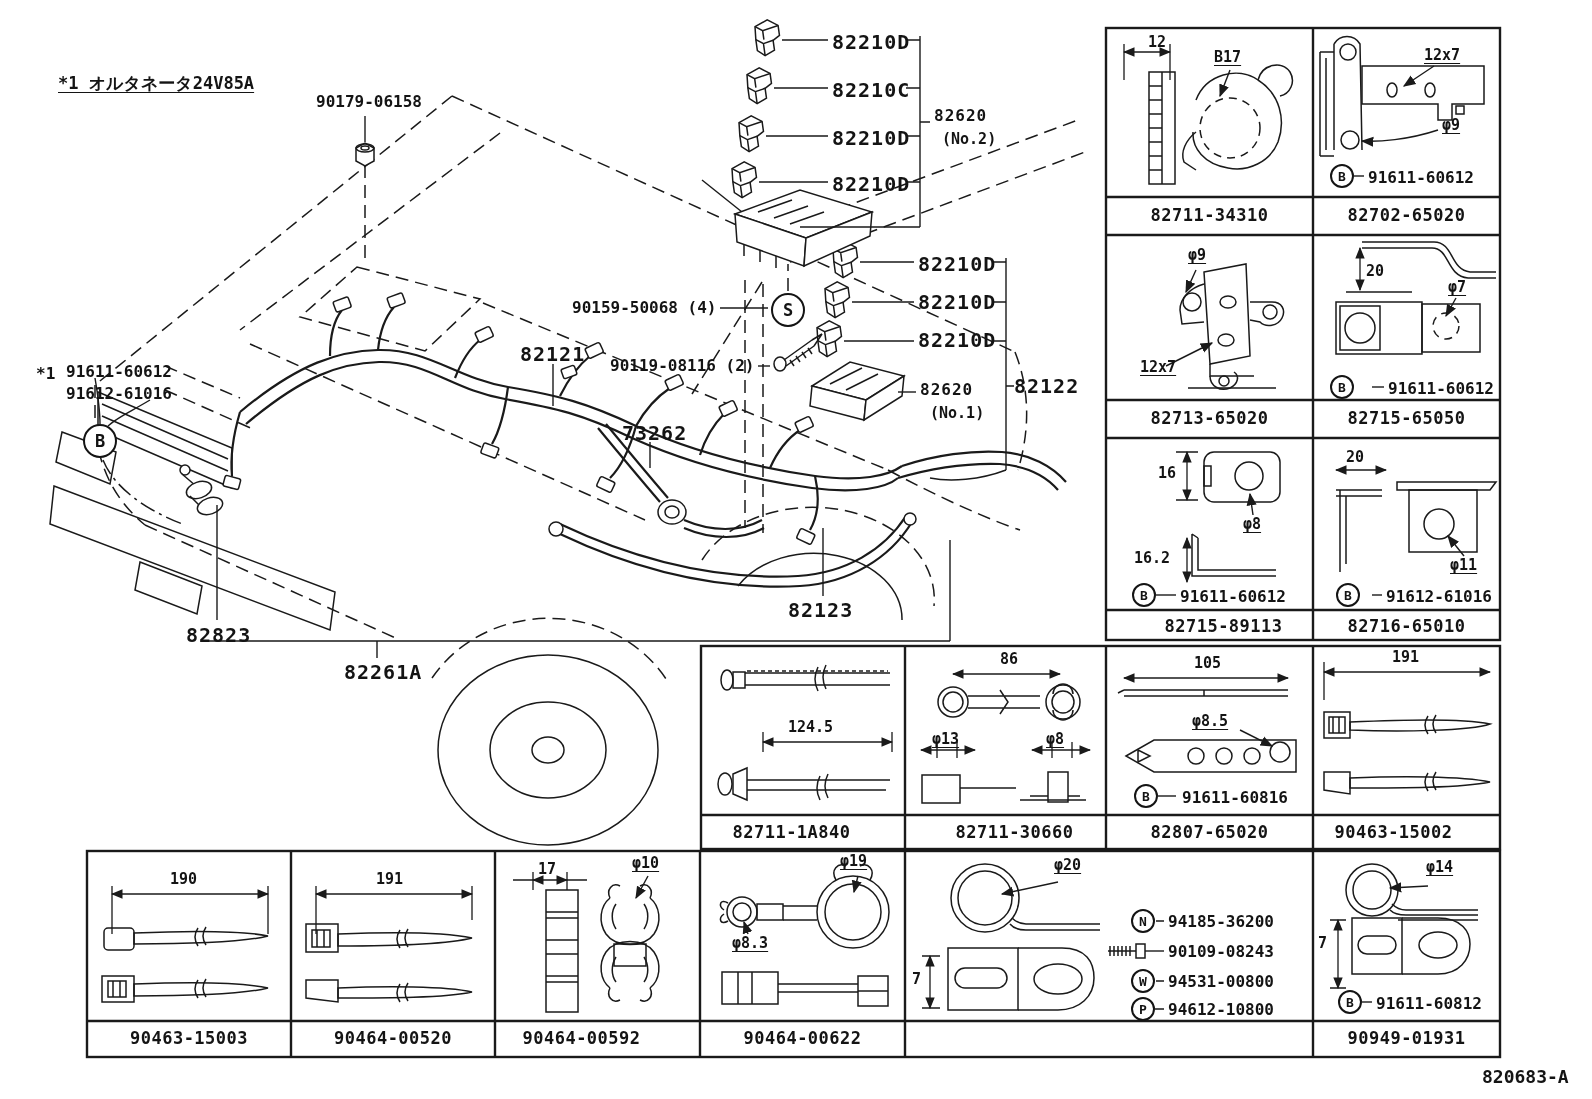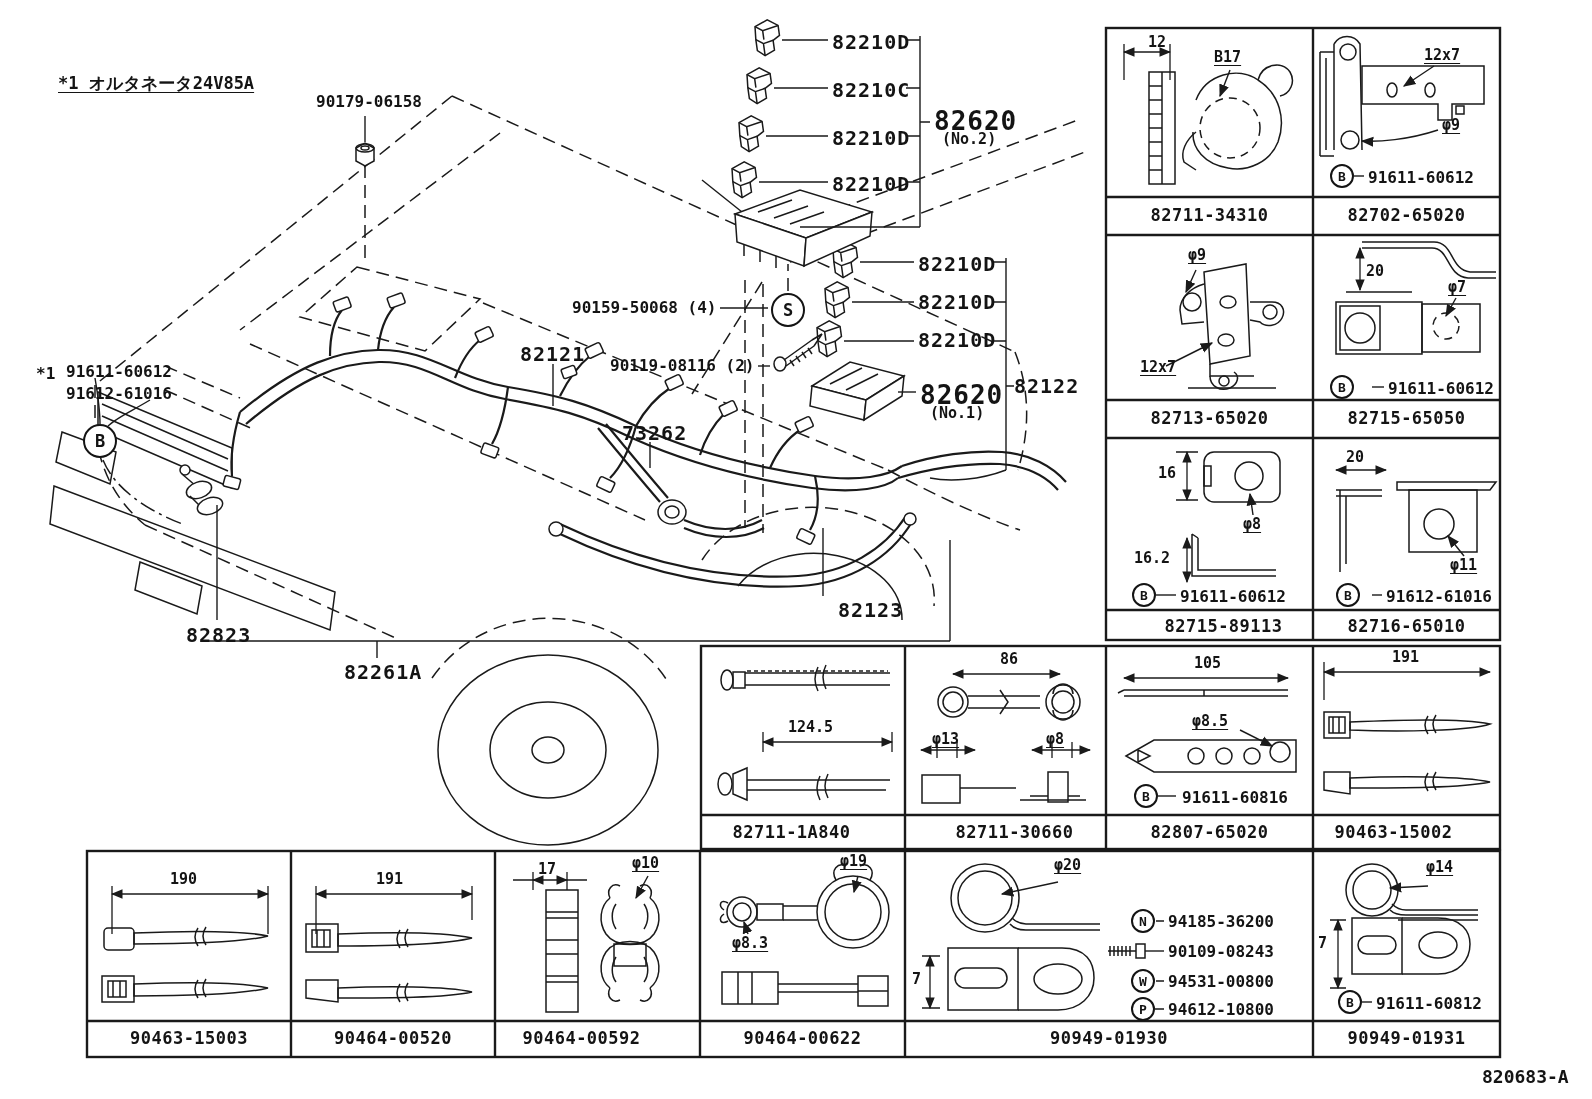--- a/index.html
+++ b/index.html
@@ -10,21 +10,21 @@
   .pd{fill:none;stroke:#1a1a1a;stroke-width:1.5;stroke-dasharray:16 5 3 5}
   .ln{fill:none;stroke:#1a1a1a;stroke-width:1.5}
   .hl{fill:none;stroke:#1a1a1a;stroke-width:2.2}
   .gl{fill:none;stroke:#1a1a1a;stroke-width:2.4}
   .ld{fill:none;stroke:#1a1a1a;stroke-width:1.4}
   .dm{fill:none;stroke:#1a1a1a;stroke-width:1.3}
   .wf{fill:#fff;stroke:#1a1a1a;stroke-width:1.5}
   .wf2{fill:#fff;stroke:#1a1a1a;stroke-width:2.4}
   .dc{fill:none;stroke:#1a1a1a;stroke-width:1.5;stroke-dasharray:8 6}
   .t{position:absolute;font-weight:700;color:#141414;white-space:nowrap;}.s15{font-size:15px}.s16{font-size:16px}.s17{font-size:17px}
-  .s18{font-size:18px}.s20{font-size:20px;letter-spacing:1px}.s22{font-size:26px;letter-spacing:1px}
+  .s18{font-size:18px}.s20{font-size:20px;letter-spacing:1px}.s22{font-size:16px;letter-spacing:1px}
   .u{text-decoration:underline;text-underline-offset:3px;}
   .band{position:absolute;text-align:center;font-weight:700;font-size:17px;color:#141414;letter-spacing:0.5px}
   .circ{position:absolute;border:2px solid #141414;border-radius:50%;display:flex;align-items:center;
         justify-content:center;font-weight:700;color:#141414;background:#fff;box-sizing:border-box}
   .c34{width:34px;height:34px;font-size:17px}
   .c24{width:24px;height:24px;font-size:13px}
 </style>
 </head>
 <body>
 
@@ -426,21 +426,21 @@
 <span class="t s22" style="left:920px;top:380px">82620</span>
 <span class="t s15" style="left:930px;top:404px">(No.1)</span>
 <span class="t s20" style="left:1014px;top:374px">82122</span>
 <span class="t s20" style="left:622px;top:421px">73262</span>
 <span class="t s16" style="left:36px;top:364px">*1</span>
 <span class="t s16" style="left:66px;top:362px">91611-60612</span>
 <span class="t s16" style="left:66px;top:384px">91612-61016</span>
 <span class="circ c34" style="left:83px;top:424px">B</span>
 <span class="t s20" style="left:186px;top:623px">82823</span>
 <span class="t s20" style="left:344px;top:660px">82261A</span>
-<span class="t s20" style="left:838px;top:598px">82123</span>
+<span class="t s20" style="left:788px;top:598px">82123</span>
 <span class="t s18" style="left:1482px;top:1066px">820683-A</span>
 
 <span class="t s15" style="left:1148px;top:33px">12</span>
 <span class="t s15 u" style="left:1214px;top:48px">B17</span>
 
 <span class="t s15 u" style="left:1424px;top:46px">12x7</span>
 <span class="t s15 u" style="left:1442px;top:116px">φ9</span>
 <span class="circ c24" style="left:1330px;top:164px">B</span>
 <span class="t s16" style="left:1368px;top:168px">91611-60612</span>
 
@@ -500,16 +500,15 @@
 <div class="band" style="left:1106px;top:616px;width:235px">82715-89113</div>
 <div class="band" style="left:1313px;top:616px;width:187px">82716-65010</div>
 <div class="band" style="left:701px;top:822px;width:181px">82711-1A840</div>
 <div class="band" style="left:905px;top:822px;width:219px">82711-30660</div>
 <div class="band" style="left:1106px;top:822px;width:207px">82807-65020</div>
 <div class="band" style="left:1313px;top:822px;width:161px">90463-15002</div>
 <div class="band" style="left:87px;top:1028px;width:204px">90463-15003</div>
 <div class="band" style="left:291px;top:1028px;width:204px">90464-00520</div>
 <div class="band" style="left:495px;top:1028px;width:173px">90464-00592</div>
 <div class="band" style="left:700px;top:1028px;width:205px">90464-00622</div>
-<div class="band" style="left:905px;top:1028px;width:408px">90949-01930</div>
 <div class="band" style="left:1313px;top:1028px;width:187px">90949-01931</div>
 
 </div>
 
 </body></html>

